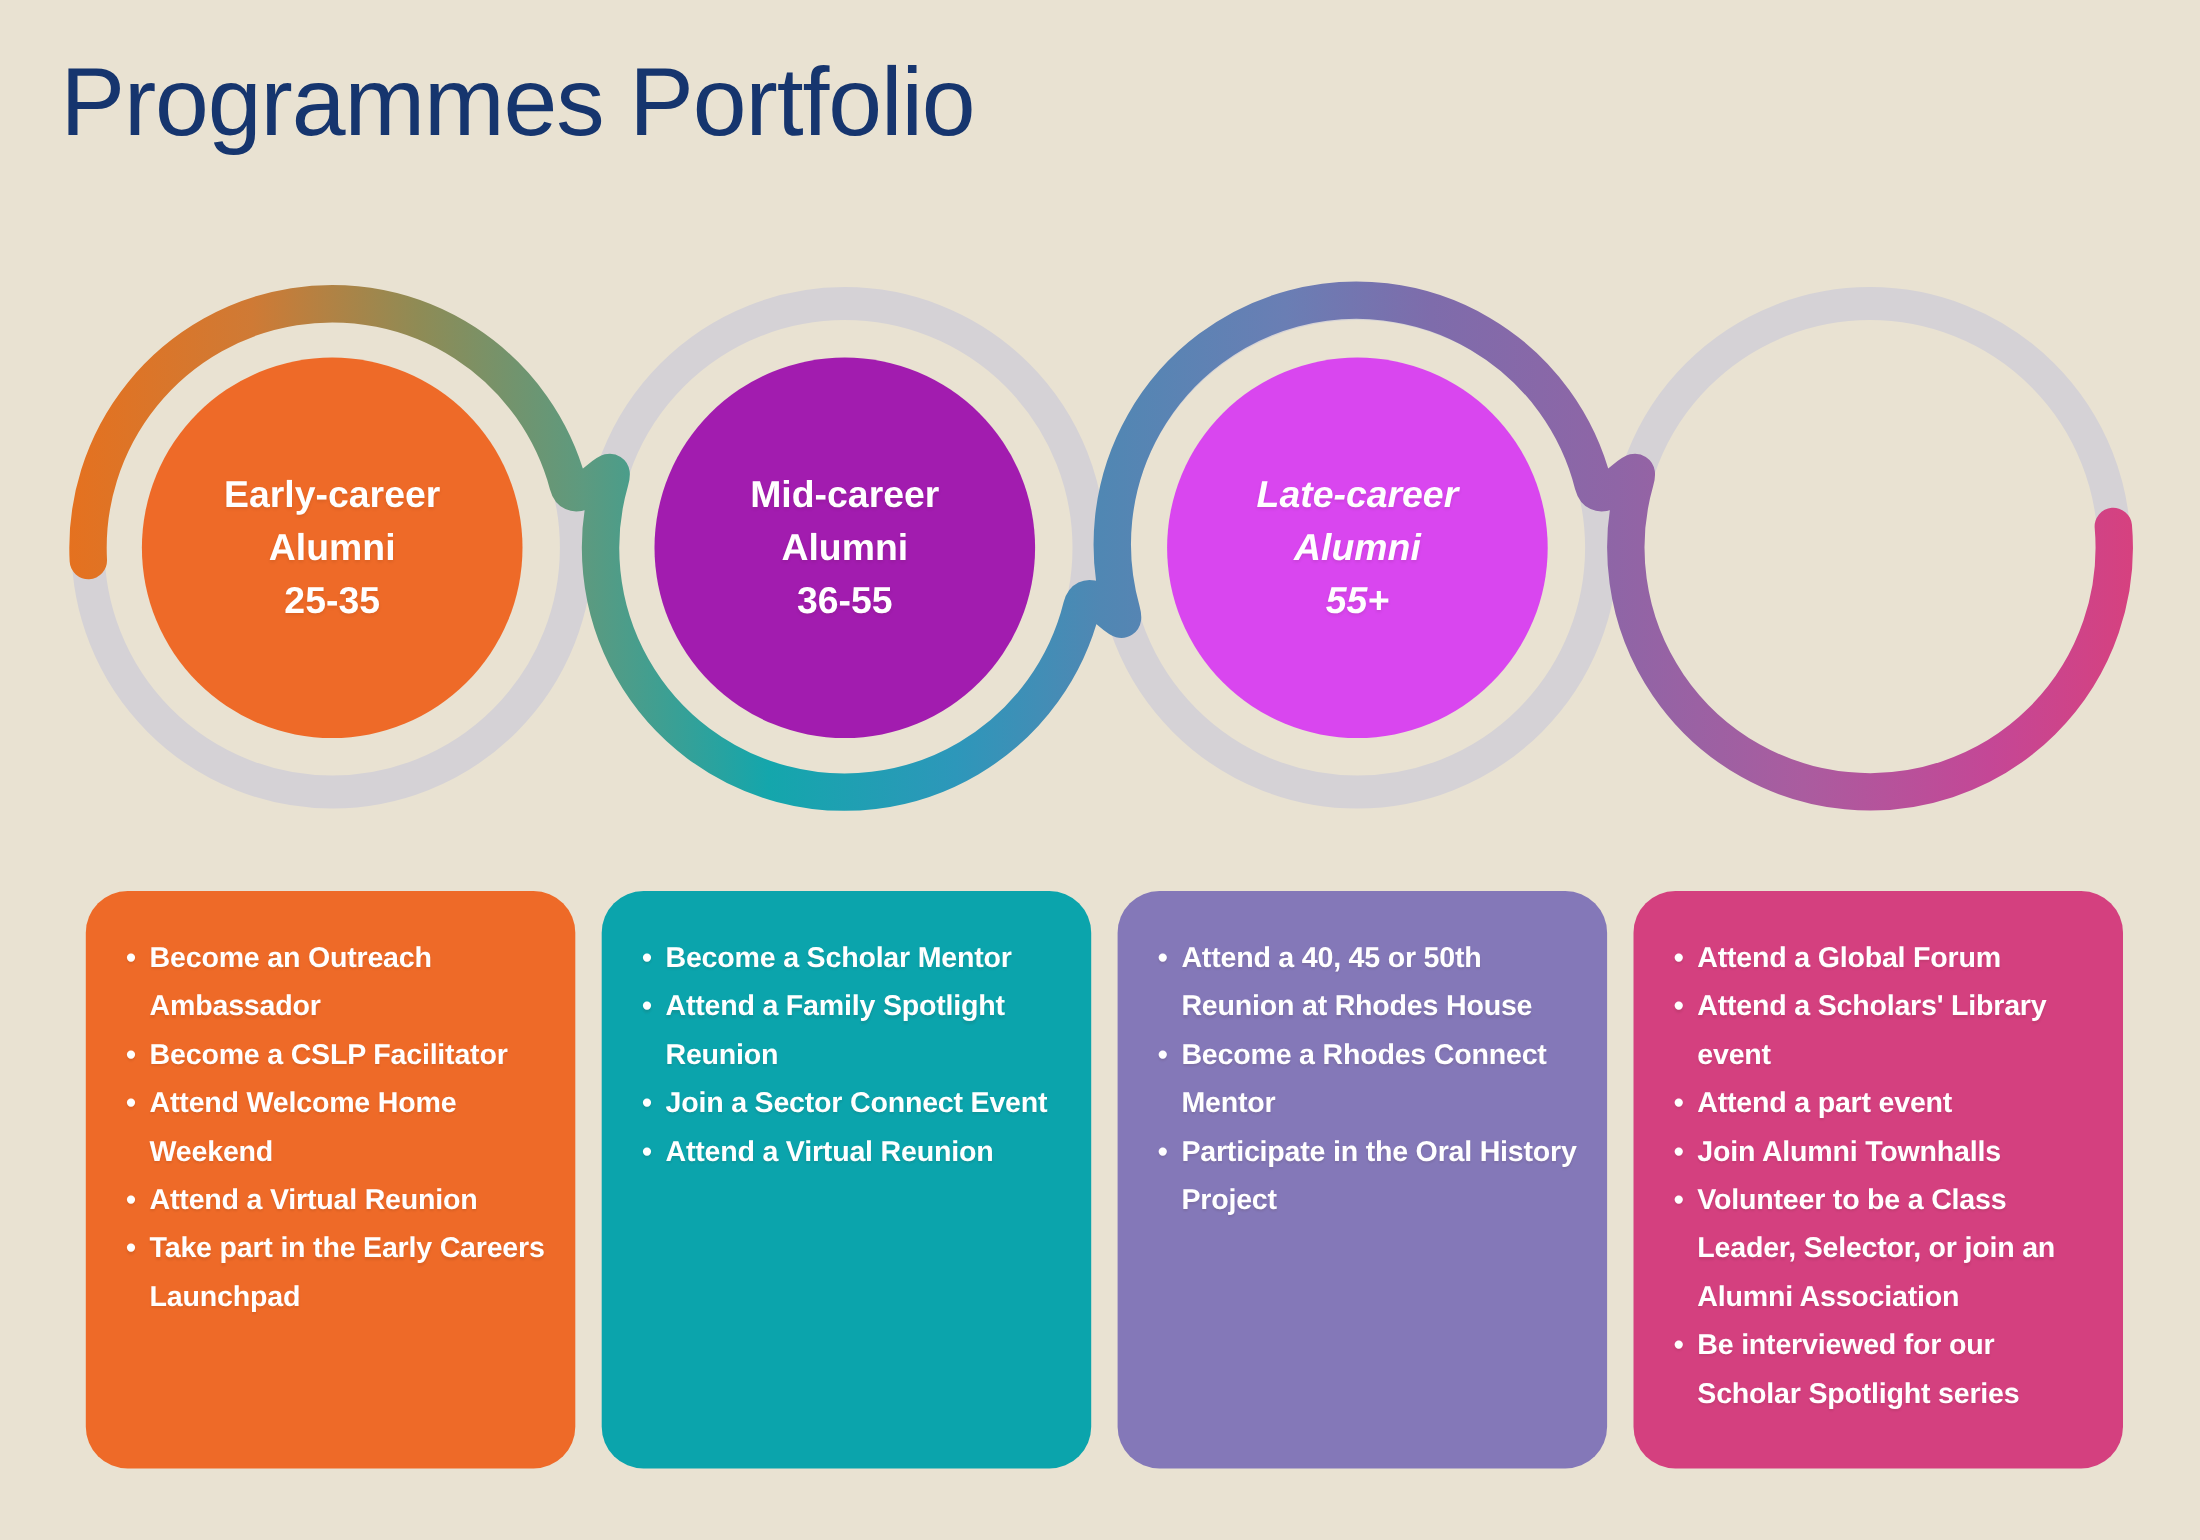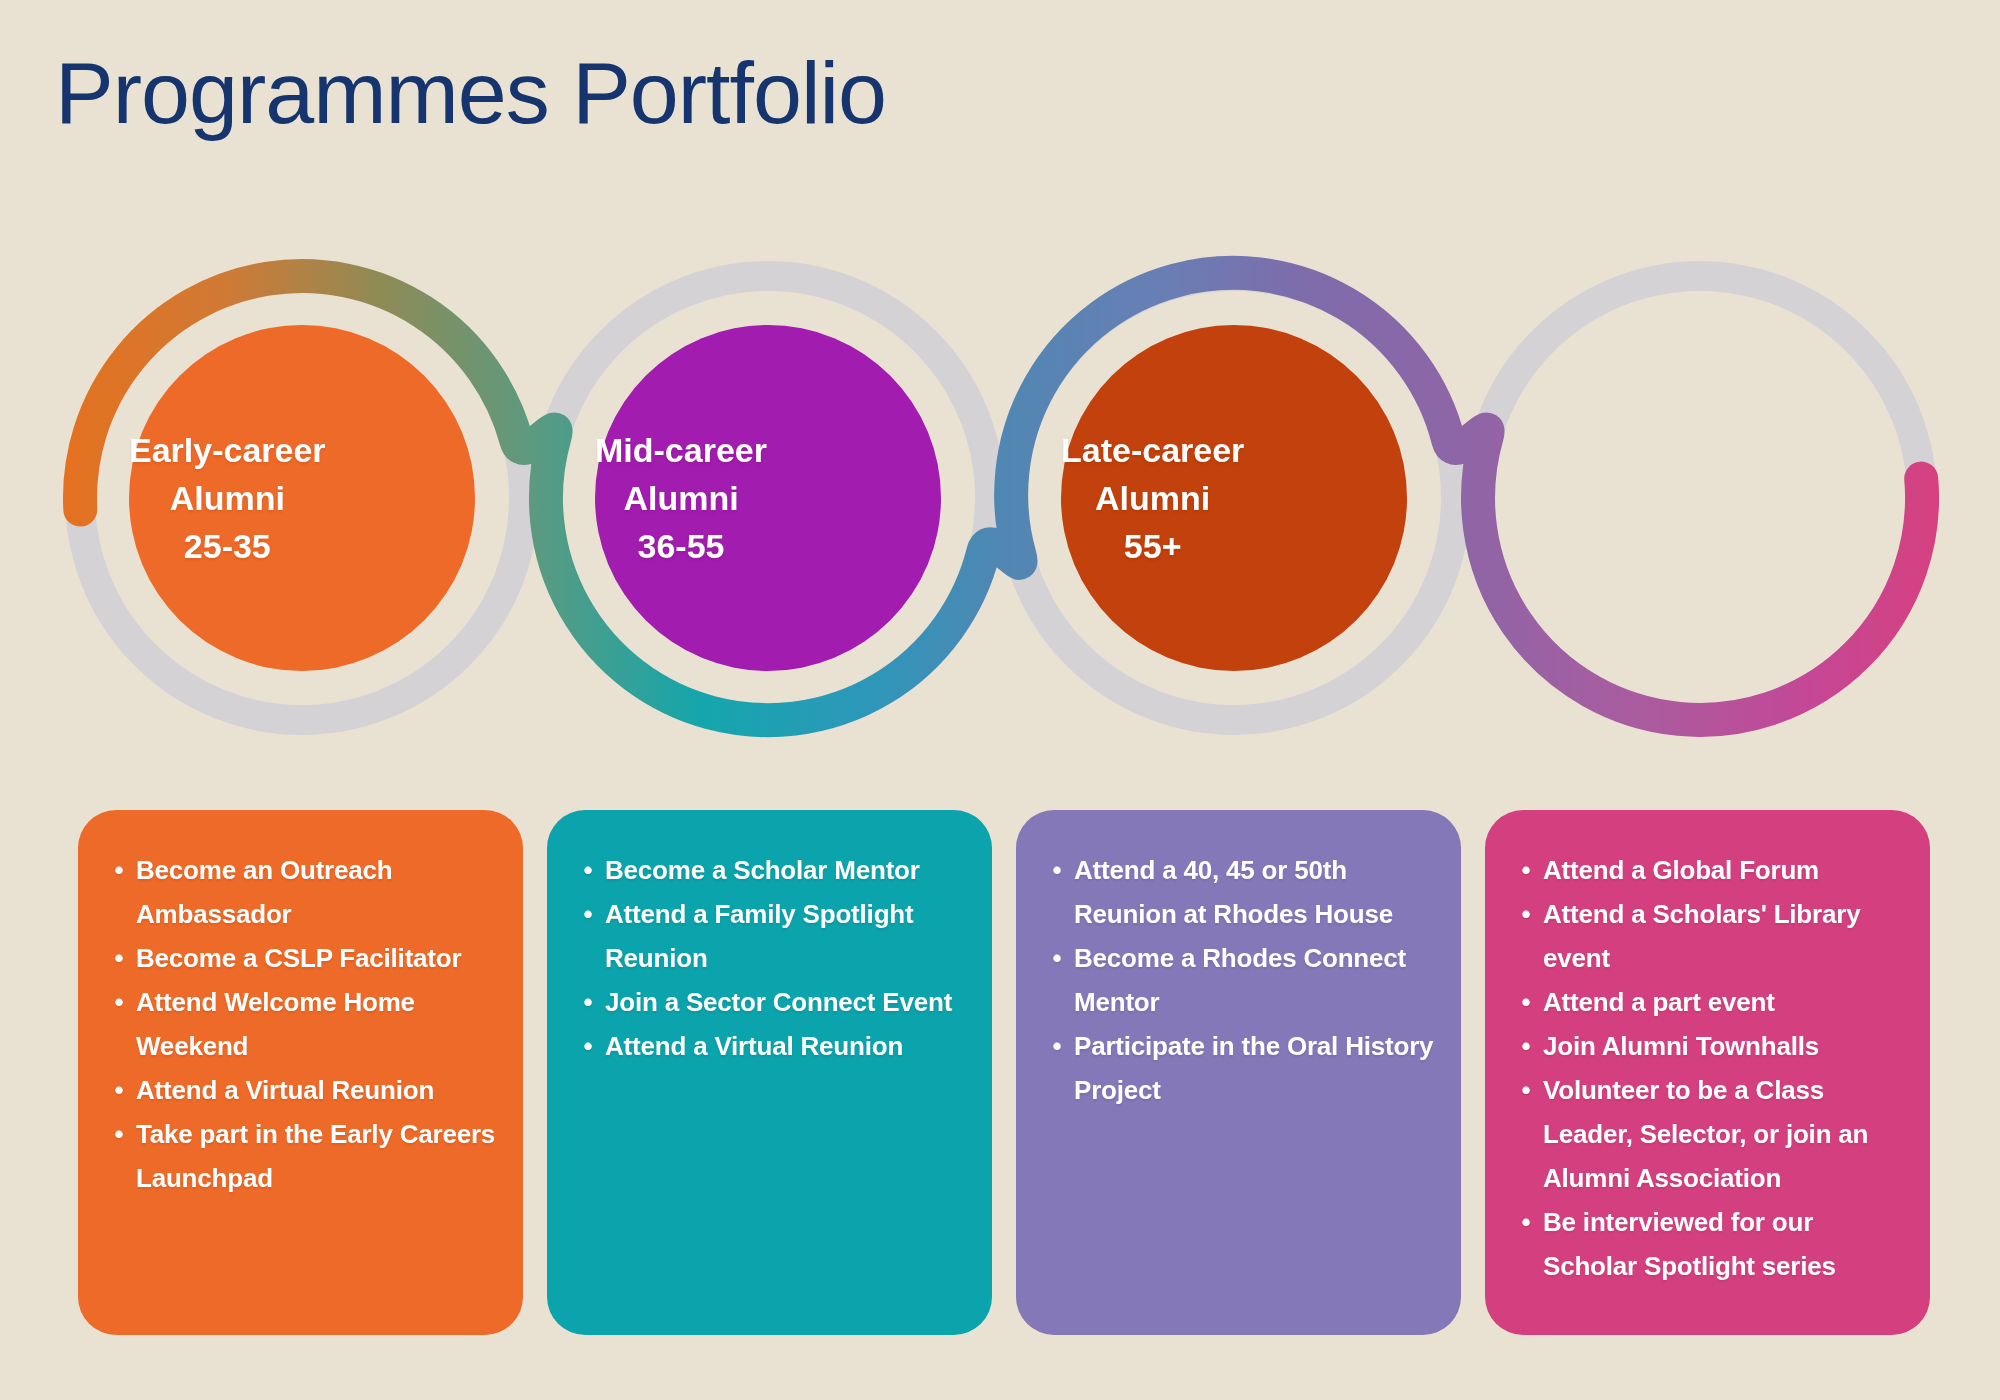--- a/index.html
+++ b/index.html
@@ -12,21 +12,21 @@
   .canvas{position:absolute;inset:0;width:1748px;height:1400px;}
   .page-title{
     position:absolute;left:55px;top:42px;margin:0;
     font-size:88px;font-weight:500;letter-spacing:-1px;
     color:#16356e;line-height:1.15;
     font-family:"Liberation Sans", sans-serif;
   }
   .band-svg{position:absolute;left:0;top:0;width:2000px;height:1400px;}
   .stage-circle{
     position:absolute;width:346px;height:346px;border-radius:50%;
-    display:flex;align-items:center;text-align:center;
+    display:flex;align-items:center;justify-content:center;text-align:center;
   }
   .stage-circle span{
     color:#ffffff;font-weight:700;font-size:34px;line-height:1.42;
     white-space:pre-line;
     text-shadow:0 2px 3px rgba(60,30,0,0.10);
   }
   .c0{left:129px;top:325px;}
   .c1{left:595px;top:325px;}
   .c2{left:1061px;top:325px;}
   .c3{left:1527px;top:325px;}
@@ -95,21 +95,21 @@
   <div class="stage-circle c0" style="background: rgb(238, 106, 40);">
     <span>Early-career
 Alumni
 25-35</span>
   </div>
   <div class="stage-circle c1" style="background: #a21caf;">
     <span>Mid-career
 Alumni
 36-55</span>
   </div>
-  <div class="stage-circle c2" style="background: #c2410c;">
+  <div class="stage-circle c2" style="background: #d946ef; font-style: italic;">
     <span>Late-career
 Alumni
 55+</span>
   </div>
 
   <div class="card k0" style="background: rgb(238, 106, 40);">
     <ul>
 
         <li>
           <span class="dot">•</span>

